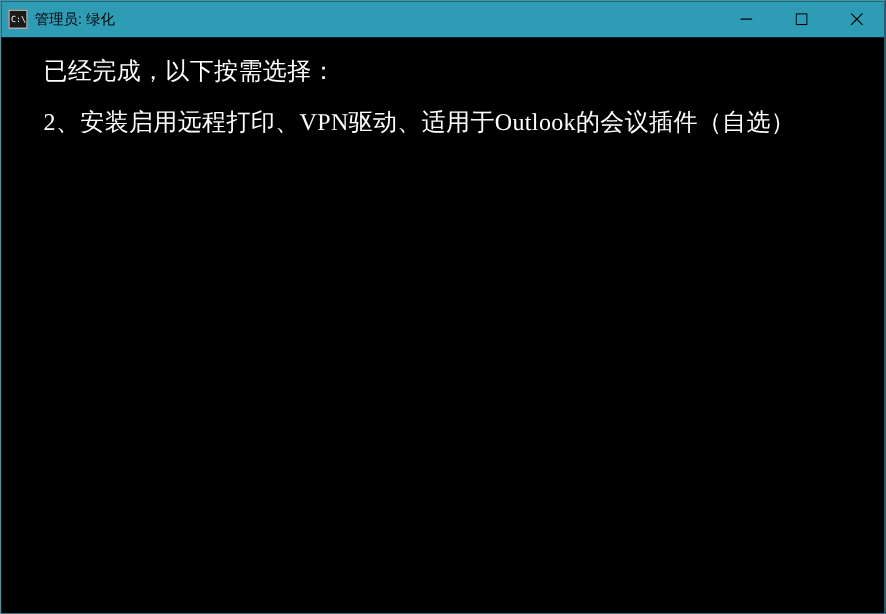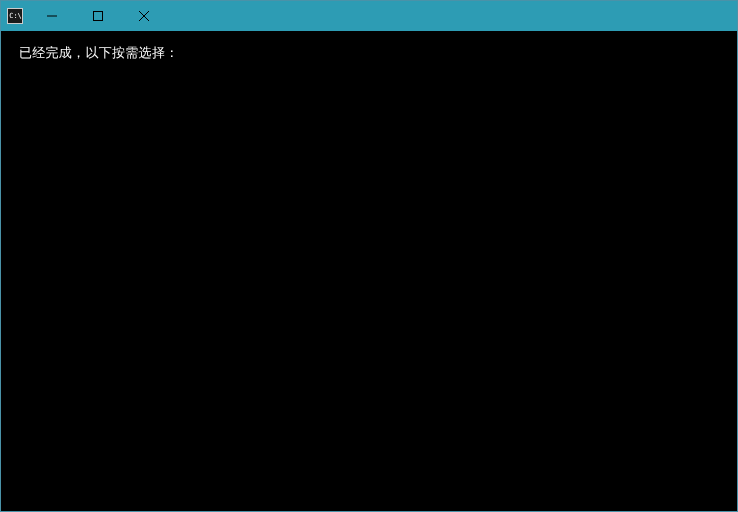--- a/index.html
+++ b/index.html
@@ -57,38 +57,40 @@
       cursor: pointer;
       font-family: "Segoe UI", sans-serif;
     }
     .titlebar-btn svg {
       width: 10px;
       height: 10px;
     }
     .terminal-content {
       padding: 8px 4px 4px 4px;
       color: #fff;
-      font-size: 13px;
+      font-size: 20px;
       line-height: 2.1;
-      font-family: Liberation Sans, sans-serif;
+      font-family: Liberation Serif, serif;
       letter-spacing: 0.3px;
+      margin-left: 16px;
     }
     .terminal-line {
       white-space: pre;
       padding-left: 10px;
     }
     .terminal-line.no-indent {
       padding-left: 0;
     }
   </style>
 </head>
 <body>
 
 <div class="titlebar">
   <div class="titlebar-icon">C:\</div>
+  <div class="titlebar-title">管理员:  绿化</div>
   <div class="titlebar-controls">
     <div class="titlebar-btn">
       <svg viewBox="0 0 10 10">
         <line x1="0" y1="5" x2="10" y2="5" stroke="#000" stroke-width="1"></line>
       </svg>
     </div>
     <div class="titlebar-btn">
       <svg viewBox="0 0 10 10">
         <rect x="0.5" y="0.5" width="9" height="9" fill="none" stroke="#000" stroke-width="1"></rect>
       </svg>
@@ -97,13 +99,14 @@
       <svg viewBox="0 0 10 10">
         <line x1="0" y1="0" x2="10" y2="10" stroke="#000" stroke-width="1"></line>
         <line x1="10" y1="0" x2="0" y2="10" stroke="#000" stroke-width="1"></line>
       </svg>
     </div>
   </div>
 </div>
 
 <div class="terminal-content">
   <div class="terminal-line"> 已经完成，以下按需选择：</div>
+  <div class="terminal-line"> 2、安装启用远程打印、VPN驱动、适用于Outlook的会议插件（自选）</div>
 </div>
 
 </body></html>

